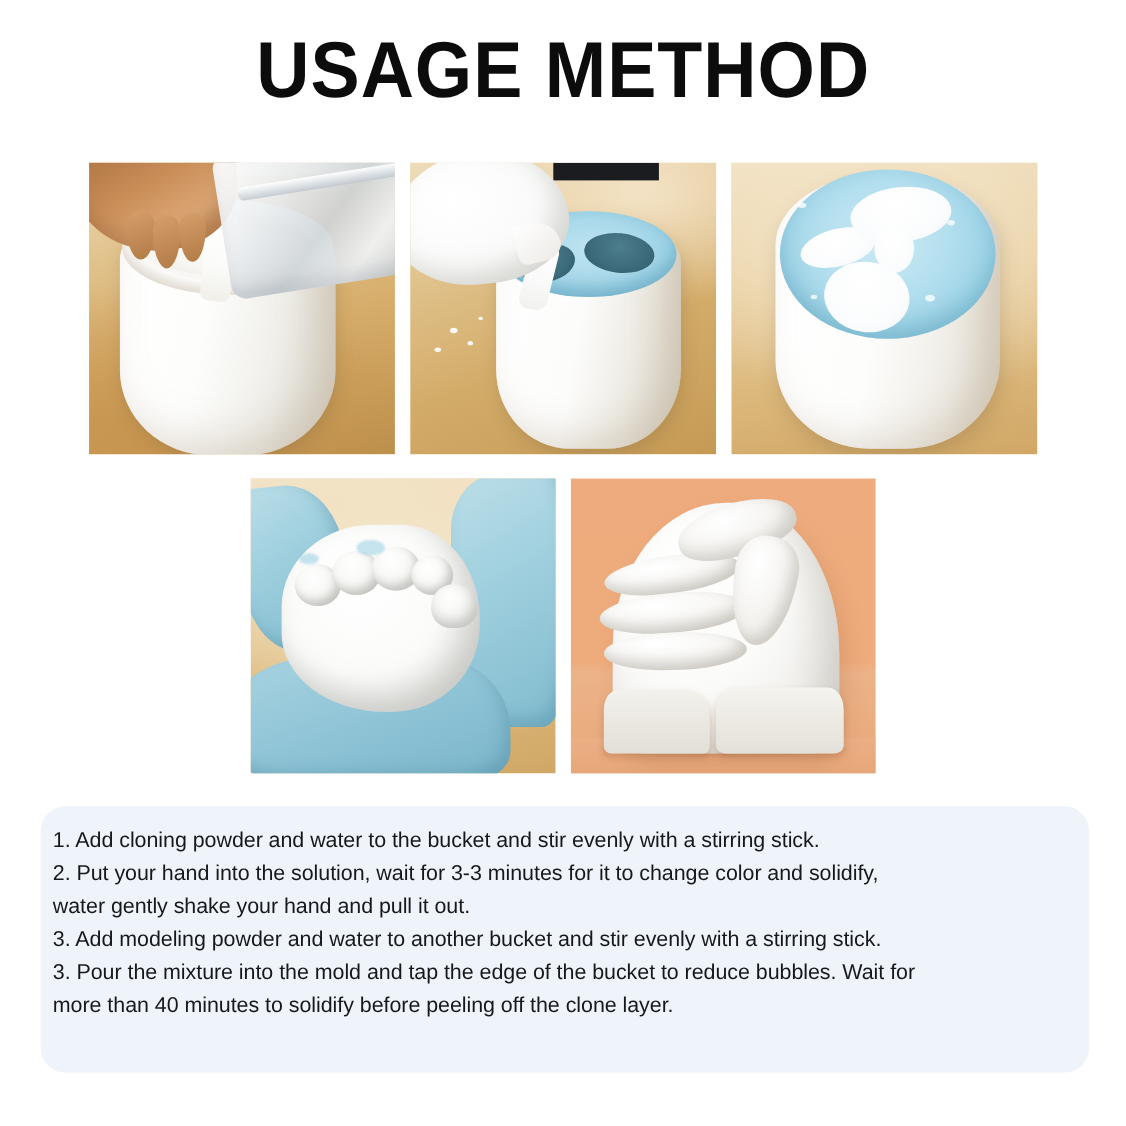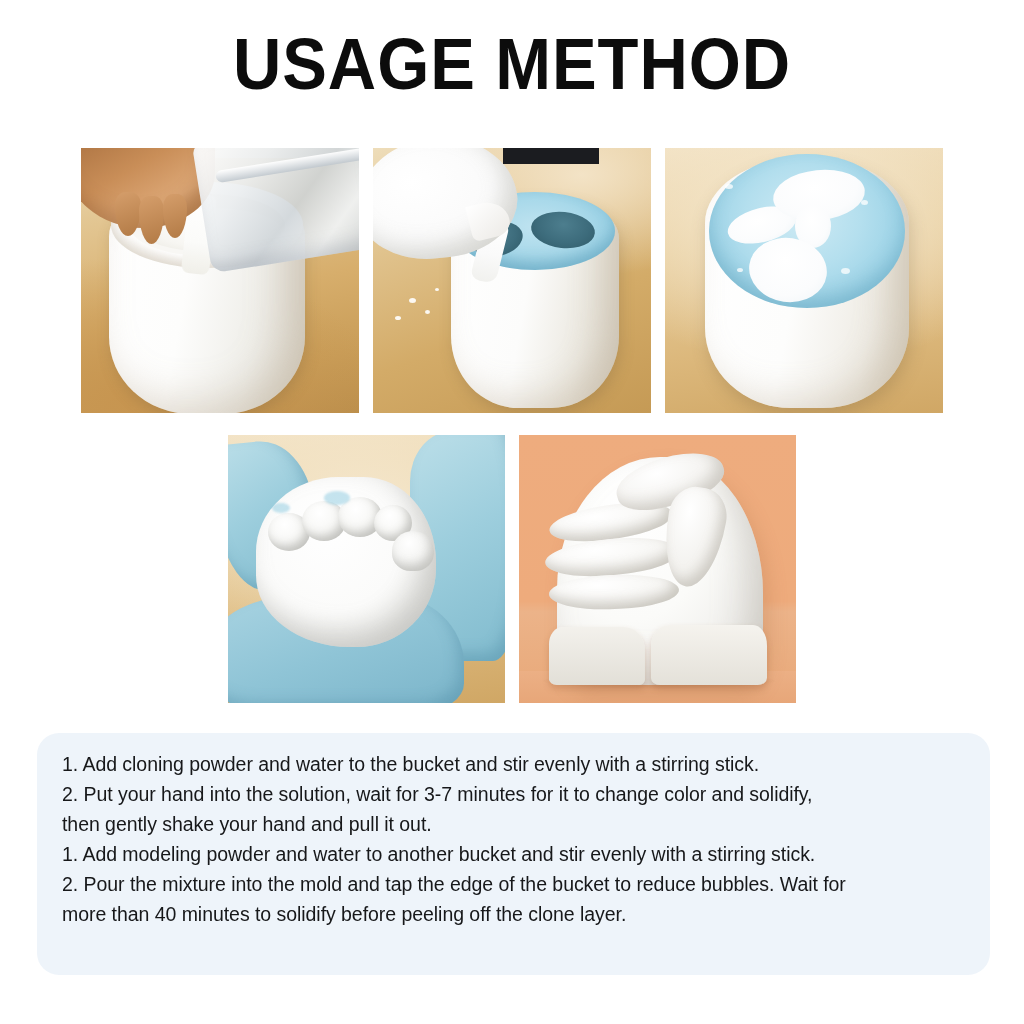--- a/index.html
+++ b/index.html
@@ -319,21 +319,21 @@
   
   .instructions {
     position: absolute;
     left: 37px;
     top: 733px;
     width: 953px;
     height: 242px;
     background: #eef4fa;
     border-radius: 22px;
     box-sizing: border-box;
-    padding: 16px 0 0 25px;
+    padding: 16px 0 0 11px;
   }
   .instruction-line {
     font-size: 19.5px;
     line-height: 30px;
     color: #17181a;
     font-family: "Liberation Sans", "DejaVu Sans", sans-serif;
     font-weight: 400;
     letter-spacing: -0.05px;
     white-space: nowrap;
   }
@@ -430,18 +430,18 @@
       <div class="layer base-l"></div>
       <div class="layer base-r"></div>
 
     </div>
 
   </div>
 </div>
 
 <div class="instructions">
   <div class="instruction-line">1. Add cloning powder and water to the bucket and stir evenly with a stirring stick.</div>
-  <div class="instruction-line">2. Put your hand into the solution, wait for 3-7 minutes for it to change color and solidify,</div>
-  <div class="instruction-line">then gently shake your hand and pull it out.</div>
-  <div class="instruction-line">1. Add modeling powder and water to another bucket and stir evenly with a stirring stick.</div>
-  <div class="instruction-line">2. Pour the mixture into the mold and tap the edge of the bucket to reduce bubbles. Wait for</div>
+  <div class="instruction-line">2. Put your hand into the solution, wait for 3-3 minutes for it to change color and solidify,</div>
+  <div class="instruction-line">water gently shake your hand and pull it out.</div>
+  <div class="instruction-line">3. Add modeling powder and water to another bucket and stir evenly with a stirring stick.</div>
+  <div class="instruction-line">3. Pour the mixture into the mold and tap the edge of the bucket to reduce bubbles. Wait for</div>
   <div class="instruction-line">more than 40 minutes to solidify before peeling off the clone layer.</div>
 </div>
 
 </body></html>

